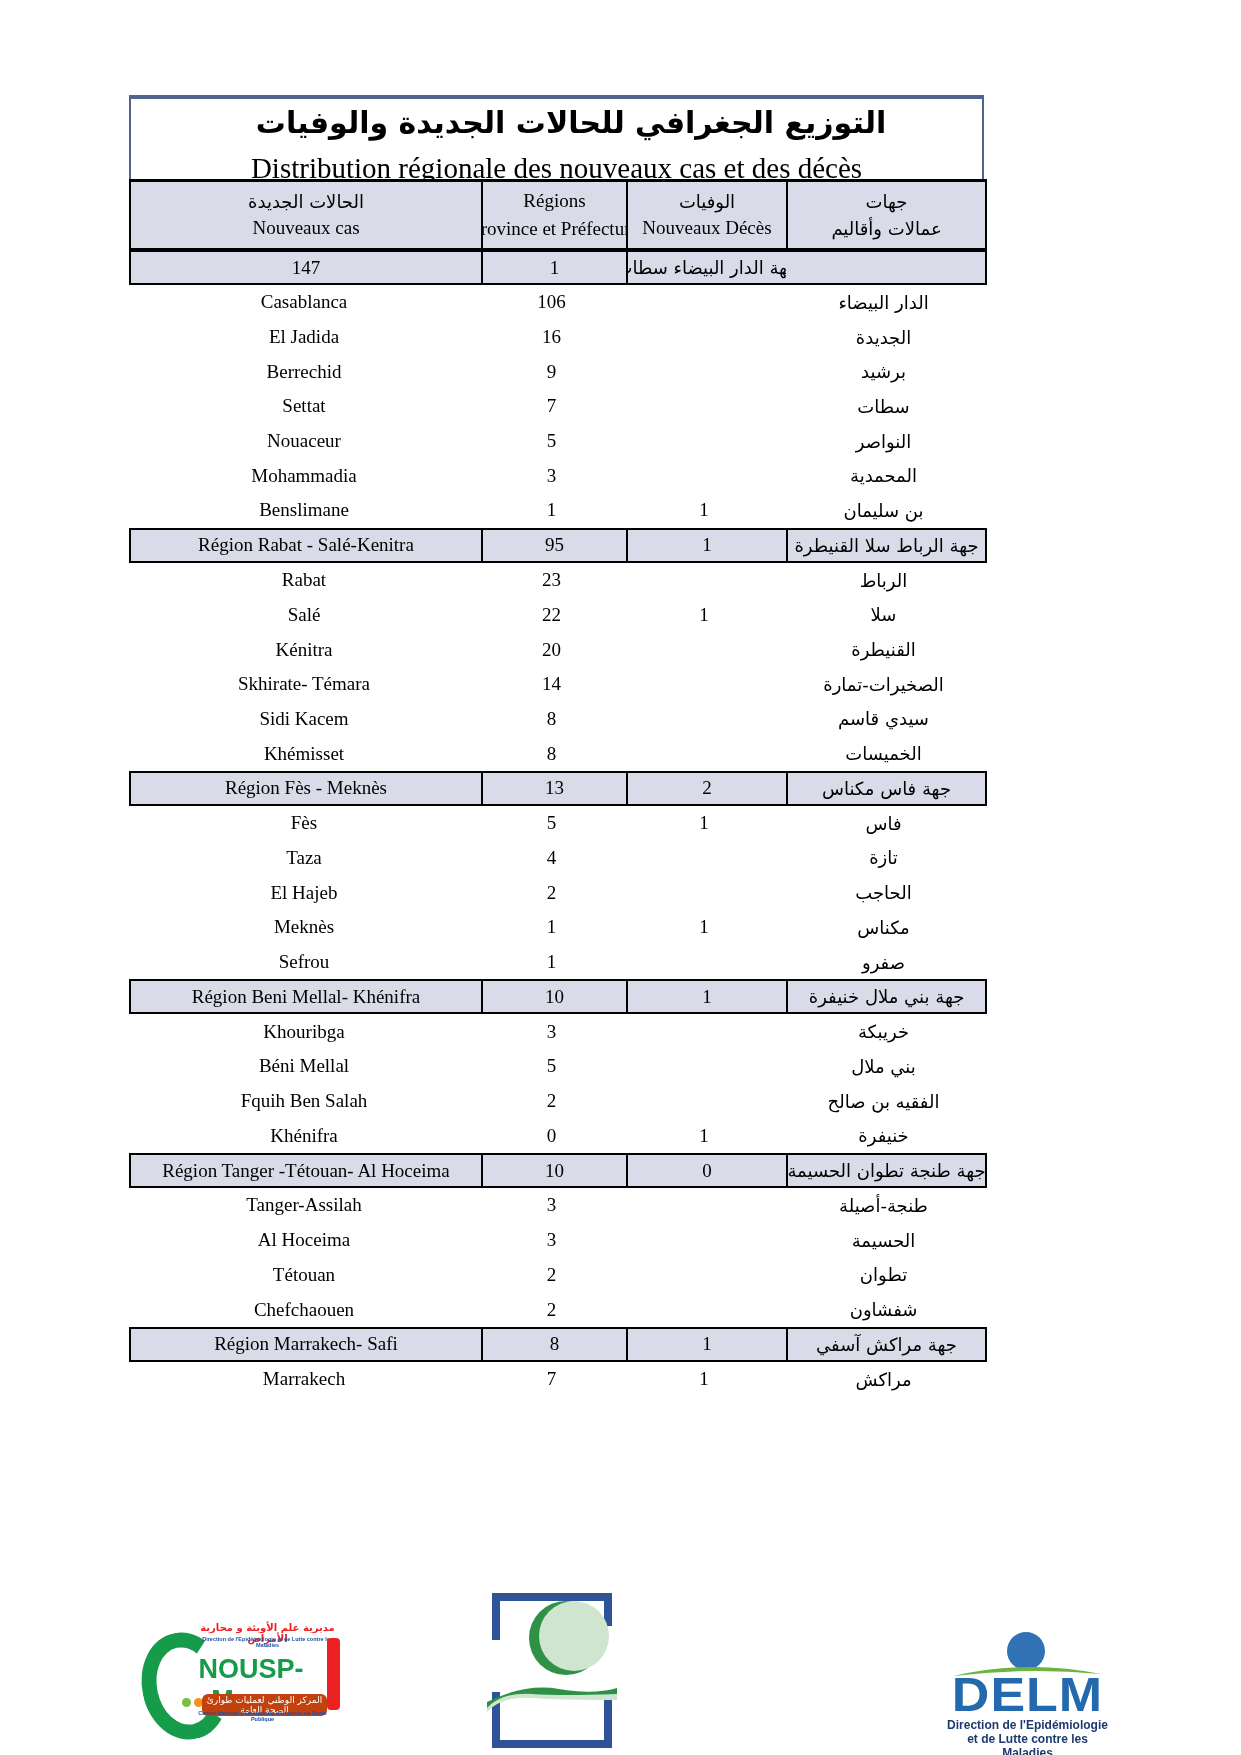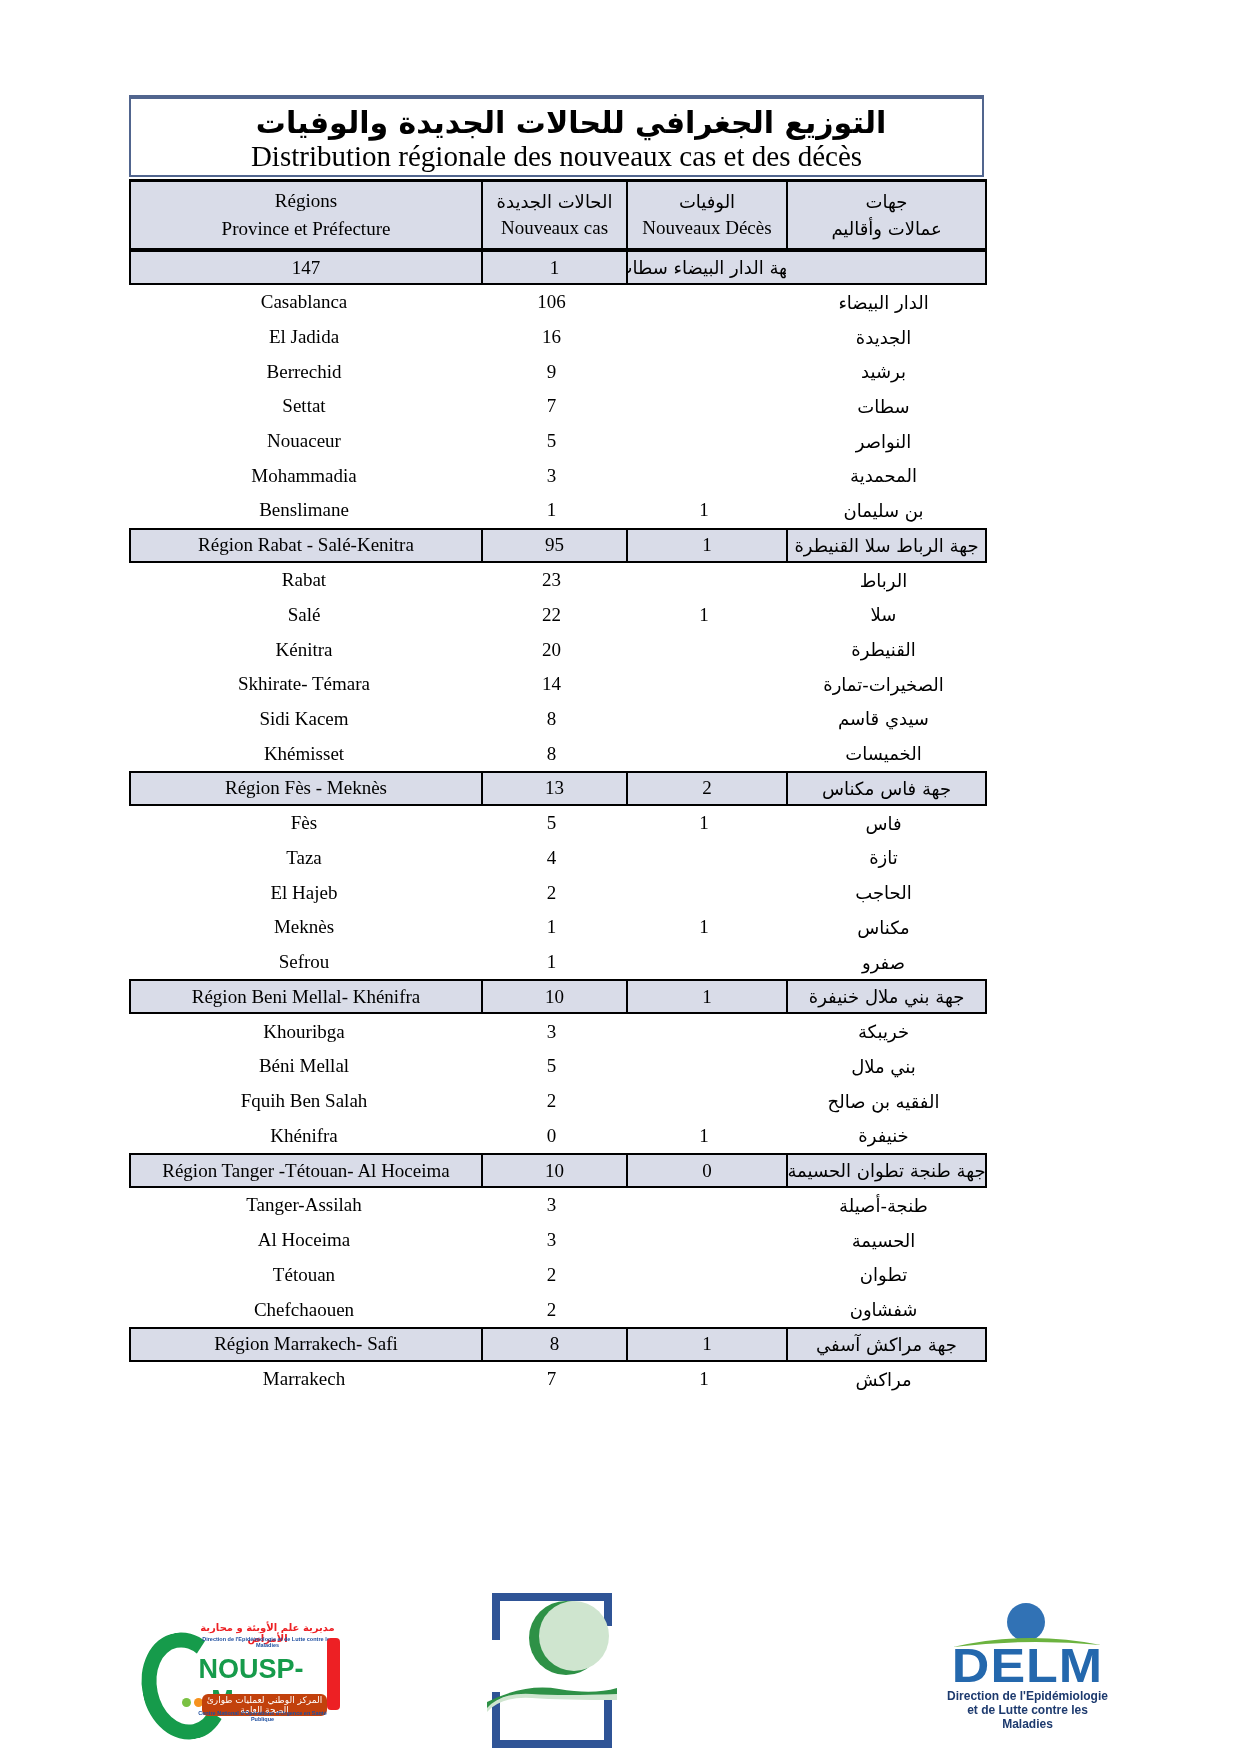--- a/index.html
+++ b/index.html
@@ -8,21 +8,21 @@
     background:#ffffff; font-family:"Liberation Serif", serif; color:#000;
   }
 
   
   .title-box {
     position:absolute; left:129px; top:95px; width:855px;
     border:2px solid #51658e; border-top-width:4px;
     text-align:center; box-sizing:border-box; padding:6px 0 2px 0; background:#fff;
   }
   .title-ar { font-size:30px; font-weight:bold; font-family:"DejaVu Sans", sans-serif; direction:rtl;margin-left:29px; }
-  .title-fr { font-size:29px; margin-top:0; }
+  .title-fr { font-size:29px; margin-top:12px; }
 
   
   .tbl { position:absolute; left:129px; top:179px; width:858px; }
   .row { display:grid; grid-template-columns:350px 145px 160px 199px; box-sizing:border-box; }
   .cell { display:flex; align-items:center; justify-content:center; box-sizing:border-box;
           font-size:19px; overflow:hidden; white-space:nowrap; }
   .ar { font-family:"DejaVu Sans", sans-serif; direction:rtl; font-size:18px; }
 
   .header-row, .region-row { background:#d9dce8; border:2px solid #000; }
   .header-row .cell + .cell, .region-row .cell + .cell { border-left:2px solid #000; }
@@ -56,21 +56,21 @@
   .nousp-bot-ar { position:absolute; left:62px; top:72px; width:125px; text-align:center;
     background:#c2410c; color:#fff; border-radius:6px; font-size:9px; padding:1px 0;
     font-family:"DejaVu Sans", sans-serif; direction:rtl; }
   .nousp-bot-fr { position:absolute; left:50px; top:88px; width:145px; text-align:center;
     color:#1f4fa0; font-weight:bold; font-size:5.5px; font-family:"Liberation Sans", sans-serif; }
 
   
   .sante-logo { position:absolute; left:487px; top:8px; width:130px; height:165px; }
 
   
-  .delm { position:absolute; left:945px; top:23px; width:165px; height:115px; text-align:center; }
+  .delm { position:absolute; left:945px; top:52px; width:165px; height:115px; text-align:center; }
   .delm-circle { position:absolute; left:62px; top:0px; width:38px; height:38px;
     border-radius:50%; background:#3172b5; }
   .delm-swoosh { position:absolute; left:8px; top:33px; width:148px; height:14px; }
   .delm-name { position:absolute; left:0; top:36px; width:165px;
     color:#2468ad; font-weight:bold; font-size:52px; line-height:1;
     font-family:"Liberation Sans", sans-serif; letter-spacing:1px; transform:scaleY(0.92); }
   .delm-line { position:absolute; left:0; width:165px; color:#1d3a6e; font-weight:bold;
     font-size:12px; font-family:"Liberation Sans", sans-serif; }
   .delm-line1 { top:86px; } .delm-line2 { top:100px; }
 </style>
@@ -78,26 +78,26 @@
 <body>
 
 <div class="title-box">
   <div class="title-ar">التوزيع الجغرافي للحالات الجديدة والوفيات</div>
   <div class="title-fr">Distribution régionale des nouveaux cas et des décès</div>
 </div>
 
 <div class="tbl">
   <div class="row header-row">
     <div class="cell">
+      <div class="ar" dir="rtl">الحالات الجديدة</div>
+      <div>Nouveaux cas</div>
+    </div>
+    <div class="cell">
       <div>Régions</div>
       <div>Province et Préfecture</div>
-    </div>
-    <div class="cell">
-      <div class="ar" dir="rtl">الحالات الجديدة</div>
-      <div>Nouveaux cas</div>
     </div>
     <div class="cell">
       <div class="ar" dir="rtl">الوفيات</div>
       <div>Nouveaux Décès</div>
     </div>
     <div class="cell">
       <div class="ar" dir="rtl">جهات</div>
       <div class="ar" dir="rtl">عمالات وأقاليم</div>
     </div>
   </div>

